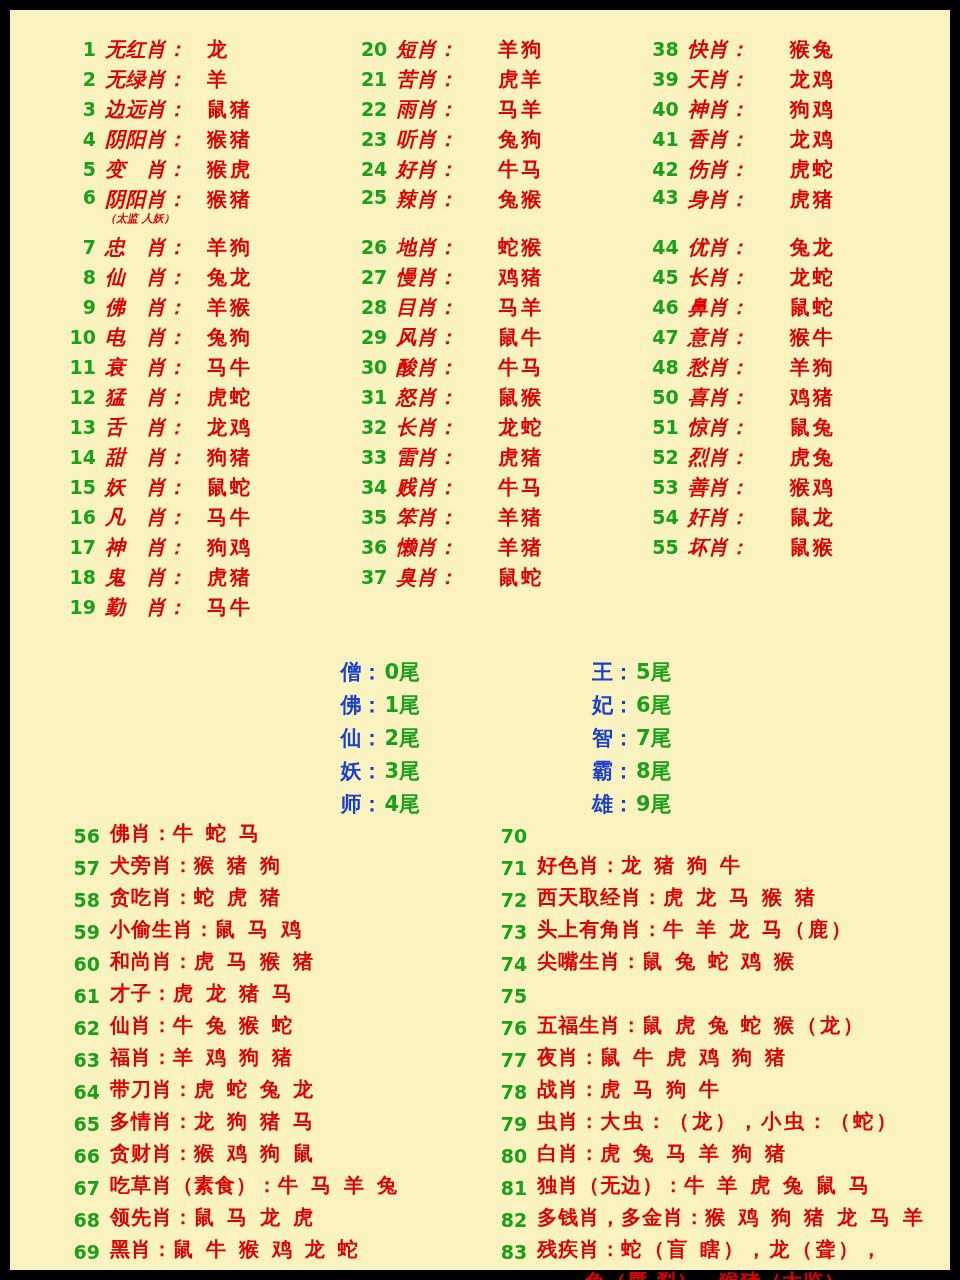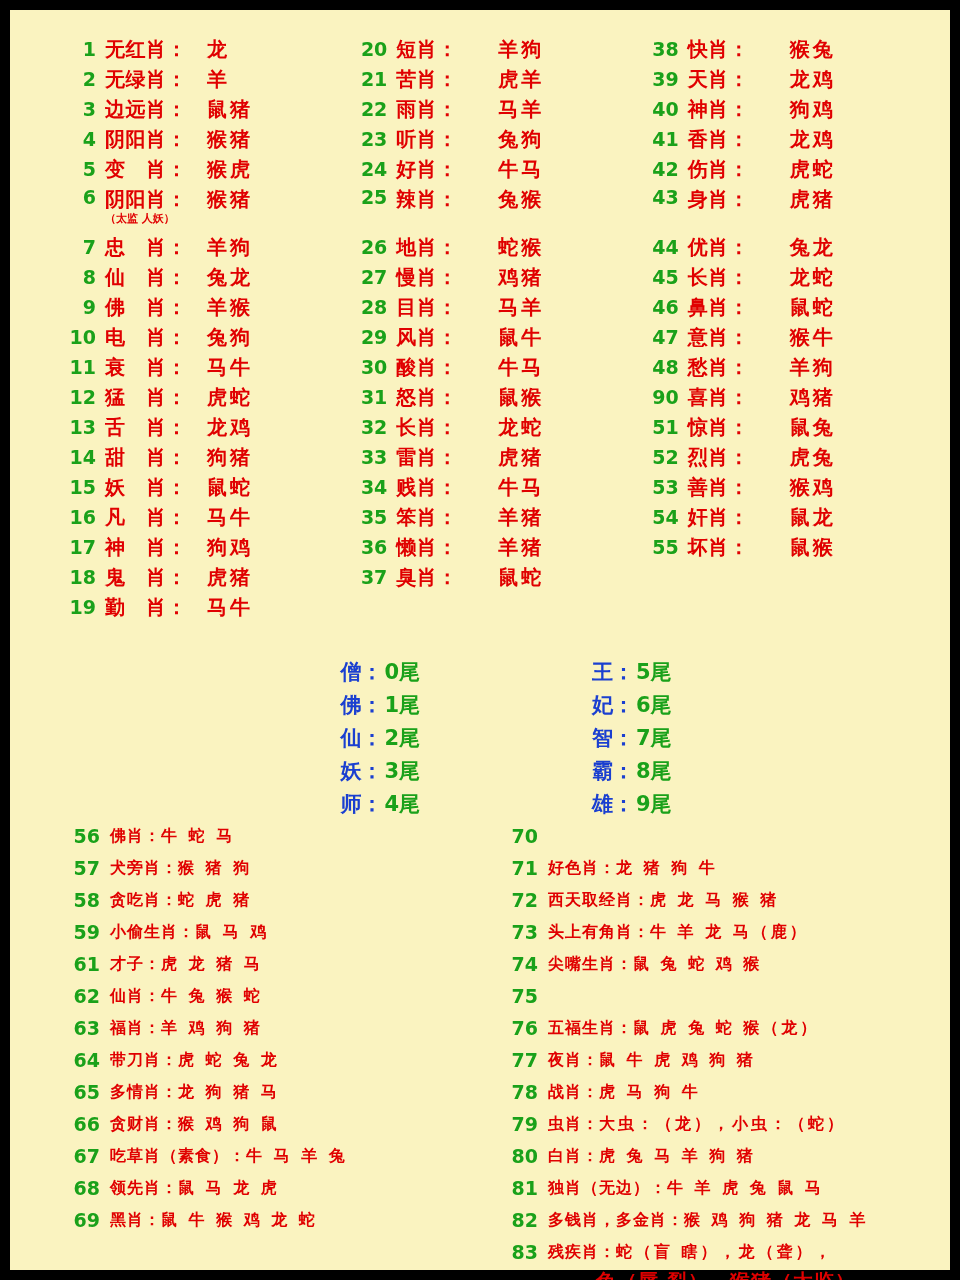--- a/index.html
+++ b/index.html
@@ -59,20 +59,21 @@
     padding-right: 9px;
     flex: none;
     font-family: "DejaVu Sans", "Liberation Sans", sans-serif;
   }
   .label {
     color: #e00000;
     font-size: 20px;
     font-weight: bold;
     flex: none;
     letter-spacing: 0.5px;
+    font-style: italic;
   }
   .label.w3 { min-width: 96px; }
   .label.w2 { min-width: 96px; }
   .vals {
     color: #e00000;
     font-size: 20px;
     font-weight: bold;
     letter-spacing: 3px;
     padding-left: 6px;
   }
@@ -133,21 +134,21 @@
     color: #1aa11a;
     font-size: 19px;
     font-weight: bold;
     width: 38px;
     text-align: right;
     padding-right: 10px;
     flex: none;
   }
   .btext {
     color: #e00000;
-    font-size: 16px;
+    font-size: 20px;
     font-weight: bold;
     letter-spacing: 1px;
   }
   .btext .val { letter-spacing: 3px; }
   .cont {
     color: #e00000;
     font-size: 20px;
     font-weight: bold;
     letter-spacing: 1px;
     padding-left: 96px;
@@ -405,21 +406,21 @@
             <span class="num">47</span>
             <span class="label w2">意肖：</span>
             <span class="vals">猴牛</span>
           </div>
         <div class="row">
             <span class="num">48</span>
             <span class="label w2">愁肖：</span>
             <span class="vals">羊狗</span>
           </div>
         <div class="row">
-            <span class="num">90</span>
+            <span class="num">50</span>
             <span class="label w2">喜肖：</span>
             <span class="vals">鸡猪</span>
           </div>
         <div class="row">
             <span class="num">51</span>
             <span class="label w2">惊肖：</span>
             <span class="vals">鼠兔</span>
           </div>
         <div class="row">
             <span class="num">52</span>
@@ -504,20 +505,24 @@
           </div>
         <div class="brow">
             <span class="bnum">58</span>
             <span class="btext"><span>贪吃肖：</span><span class="val">蛇 虎 猪</span></span>
           </div>
         <div class="brow">
             <span class="bnum">59</span>
             <span class="btext"><span>小偷生肖：</span><span class="val">鼠 马 鸡</span></span>
           </div>
         <div class="brow">
+            <span class="bnum">60</span>
+            <span class="btext"><span>和尚肖：</span><span class="val">虎 马 猴 猪</span></span>
+          </div>
+        <div class="brow">
             <span class="bnum">61</span>
             <span class="btext"><span>才子：</span><span class="val">虎 龙 猪 马</span></span>
           </div>
         <div class="brow">
             <span class="bnum">62</span>
             <span class="btext"><span>仙肖：</span><span class="val">牛 兔 猴 蛇</span></span>
           </div>
         <div class="brow">
             <span class="bnum">63</span>
             <span class="btext"><span>福肖：</span><span class="val">羊 鸡 狗 猪</span></span>

